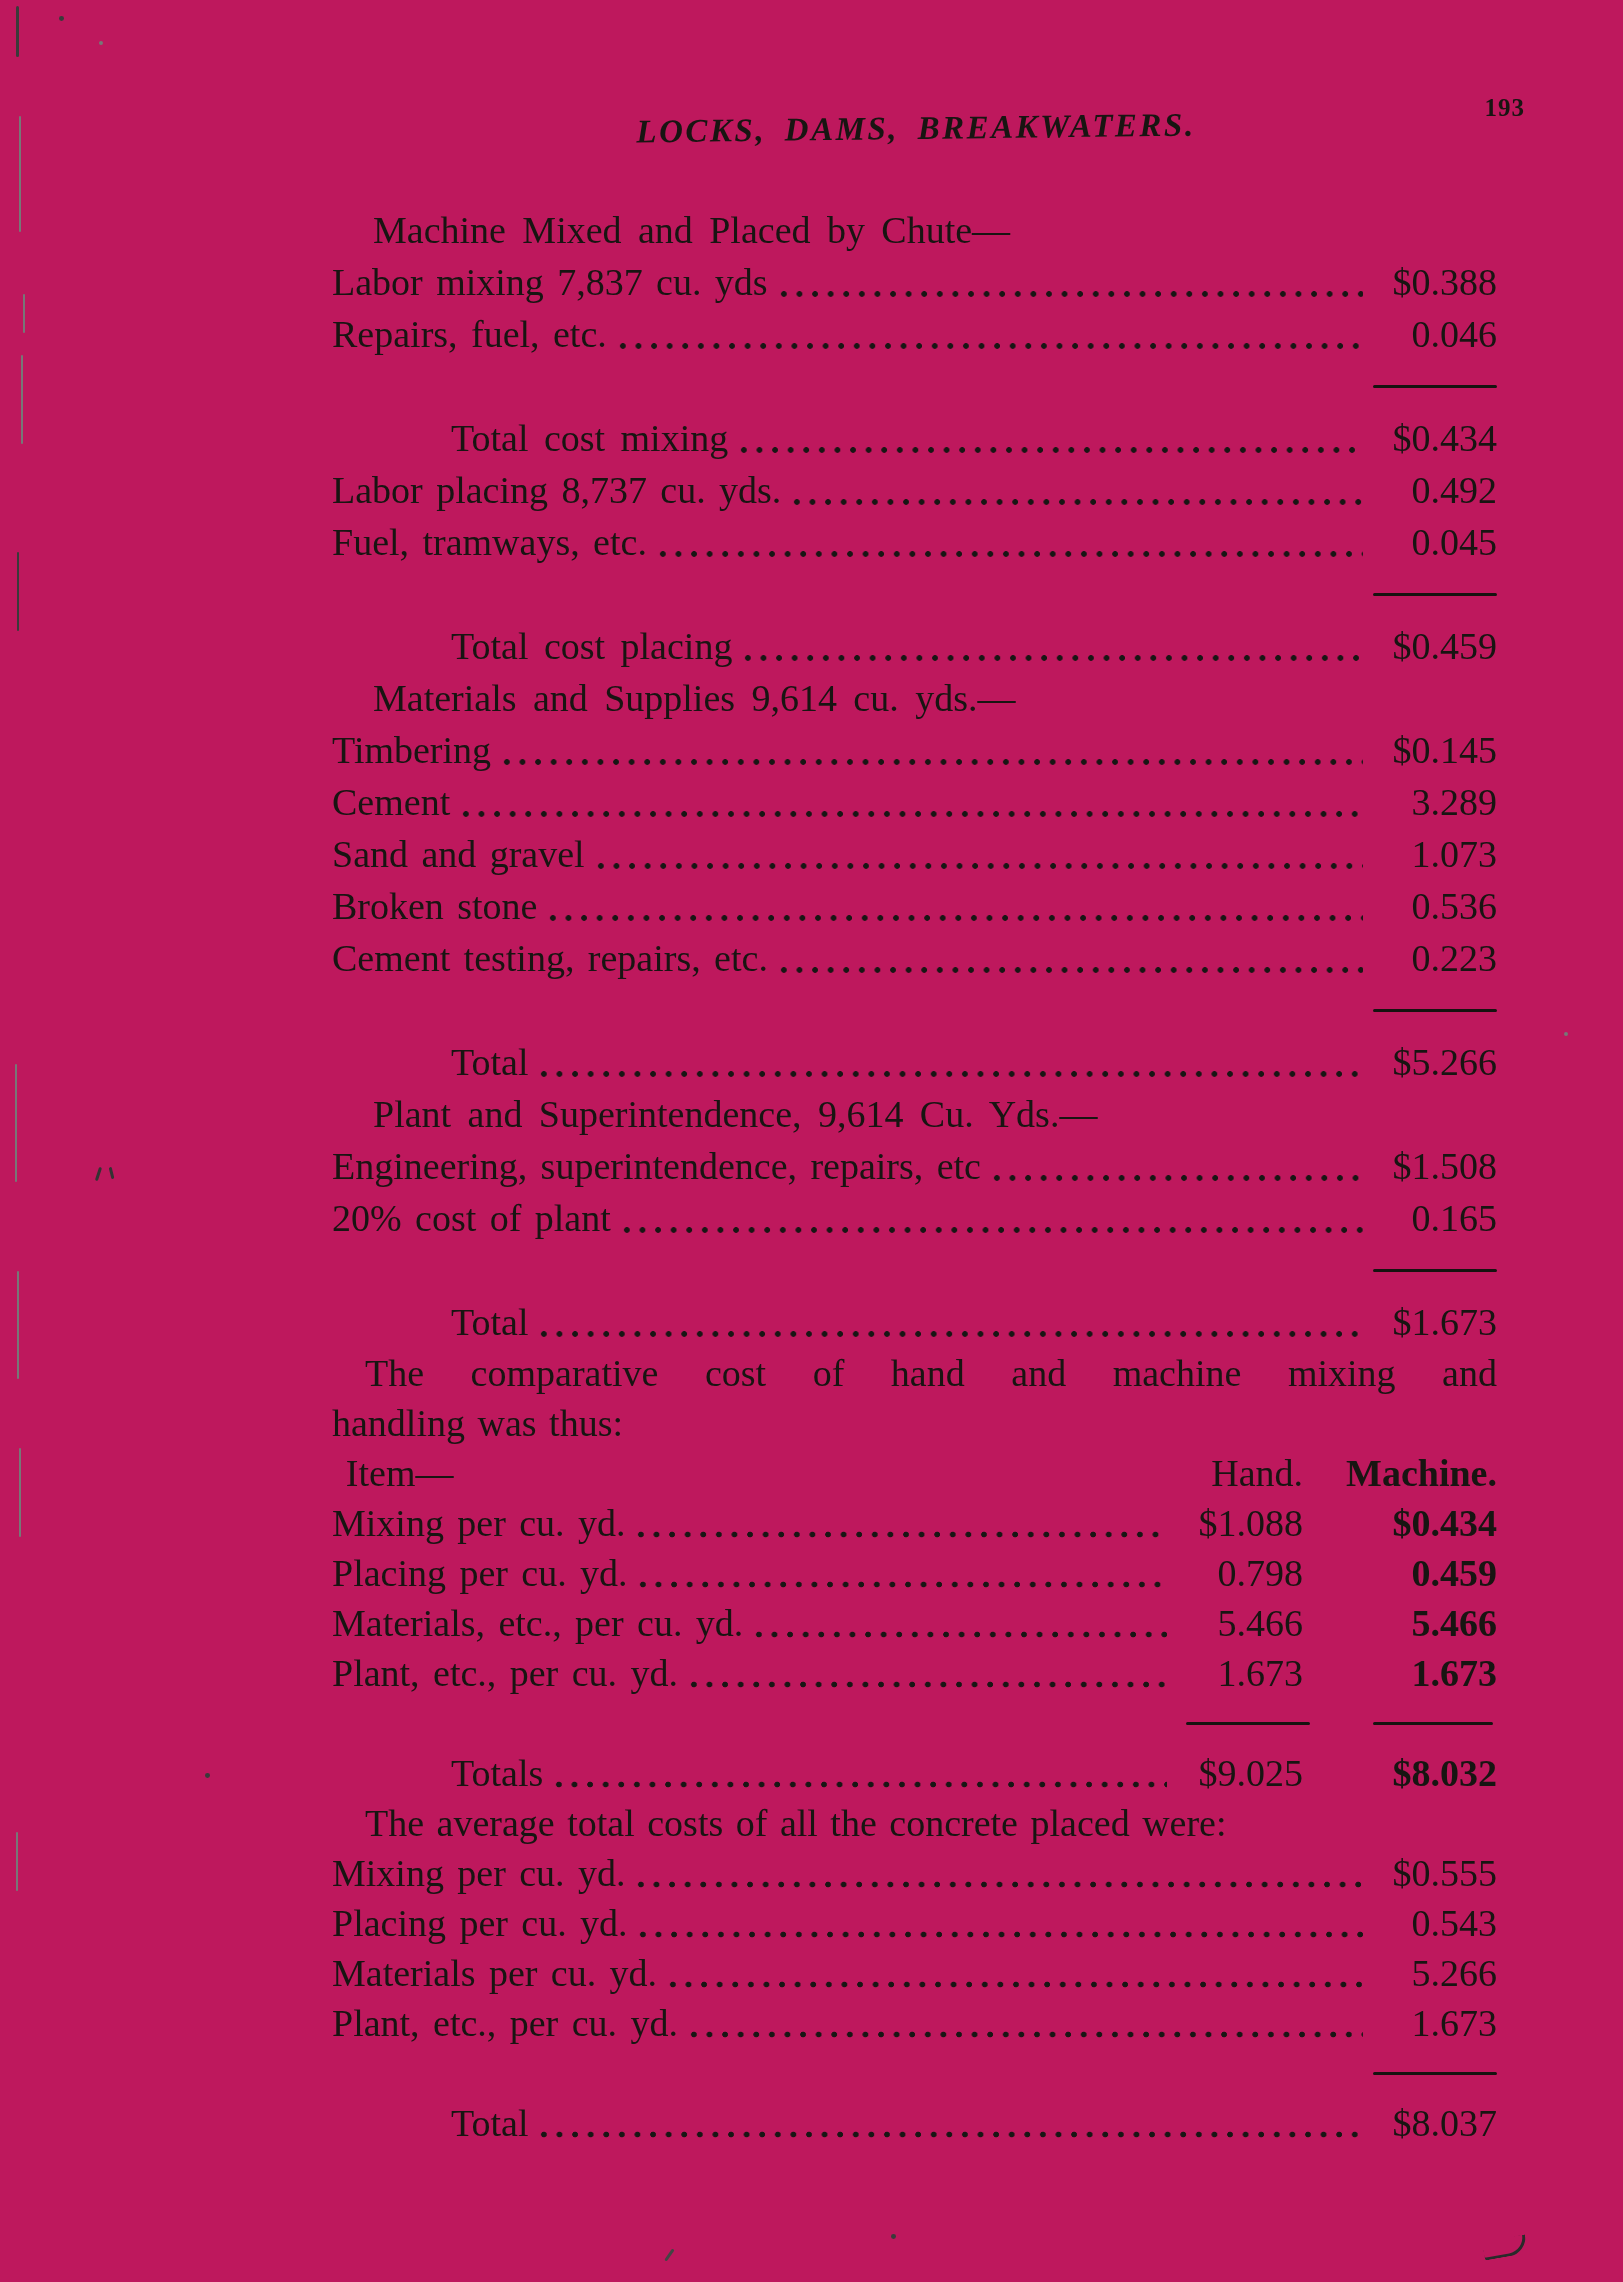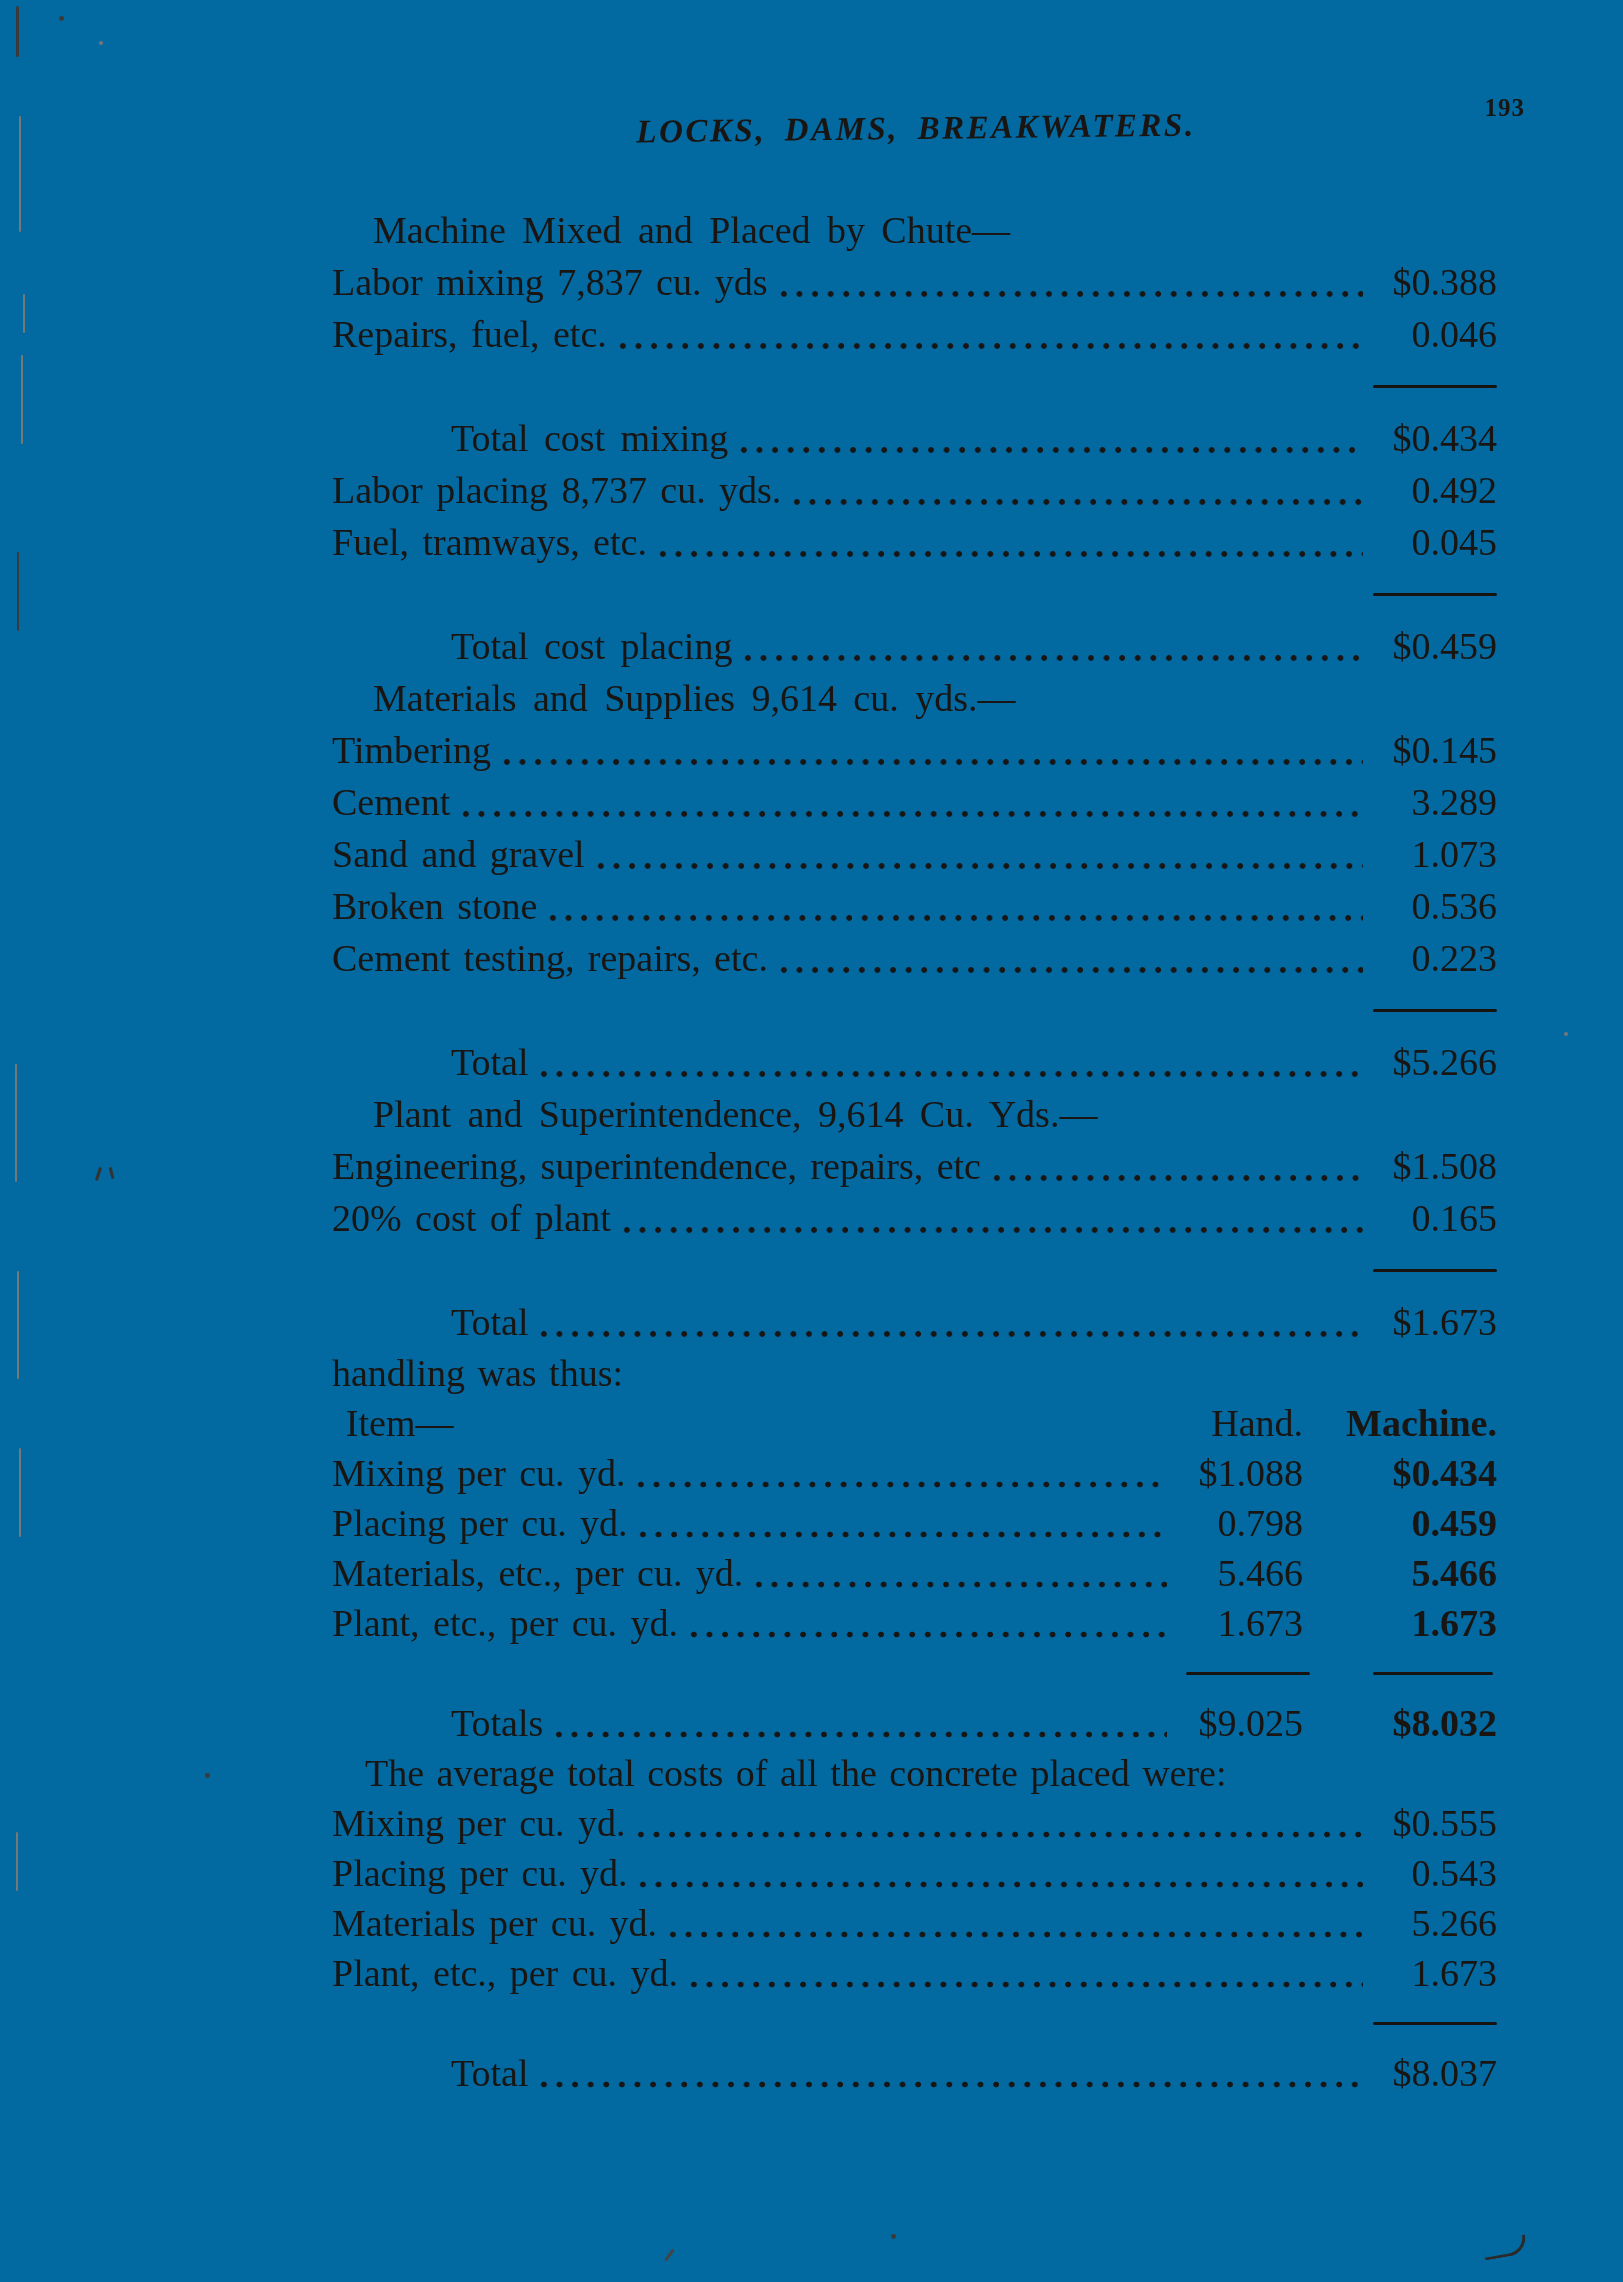--- a/index.html
+++ b/index.html
@@ -1,19 +1,19 @@
 <!DOCTYPE html>
 <html><head>
 <meta charset="utf-8">
 <style>
   html,body{margin:0;padding:0;background:#888;}
   .page{
     position:relative;
     width:1623px;height:2282px;
-    background:#0369a1;
+    background:#be185d;
     overflow:hidden;
     font-family:"Liberation Serif","DejaVu Serif",serif;
     color:#181512;
   }
   
   .running-title{
     position:absolute;left:522px;top:110px;width:788px;
     text-align:center;
     font-style:italic;font-weight:600;
     font-size:33px;letter-spacing:2.5px;word-spacing:7.9px;
@@ -194,20 +194,21 @@
       <div class="row">
         <span class="label indent-total">Total</span>
         <span class="leader"></span>
         <span class="value">$1.673</span>
       </div>
 
     </div>
 
     <div class="block-b">
 
+      <div class="row para justify">The comparative cost of hand and machine mixing and</div>
       <div class="row para">handling was thus:</div>
 
       <div class="row">
         <span class="label indent-item-head">Item—</span>
         <span class="spacer"></span>
         <span class="v-hand head">Hand.</span>
         <span class="v-machine head">Machine.</span>
       </div>
 
       <div class="row">

